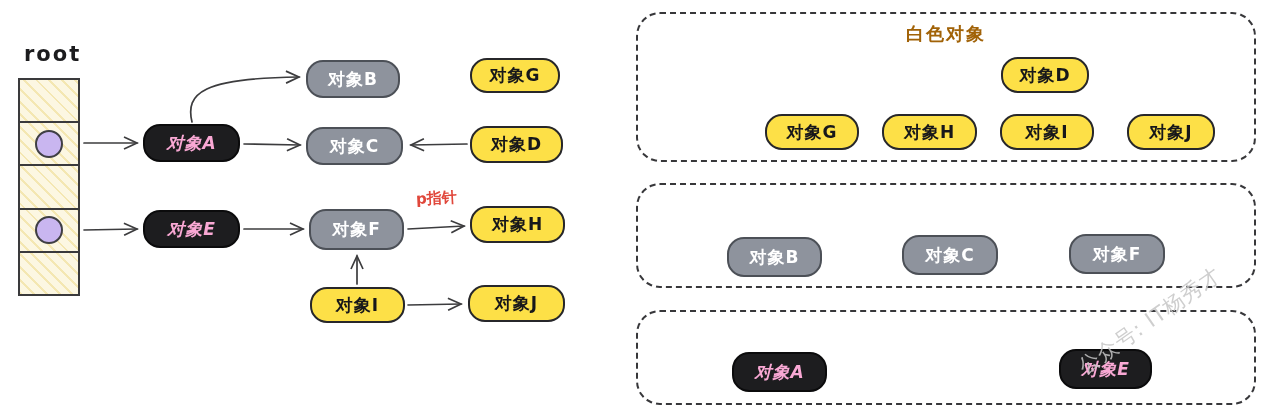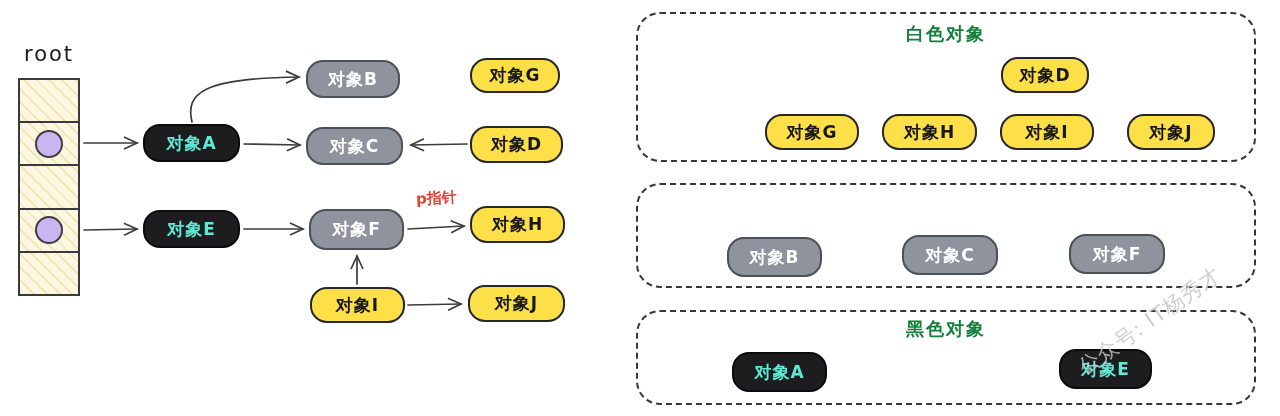--- a/index.html
+++ b/index.html
@@ -3,21 +3,21 @@
 <meta charset="utf-8">
 <style>
   html,body{margin:0;padding:0;}
   body{
     width:1280px;height:416px;position:relative;overflow:hidden;
     background:#ffffff;
     font-family:"DejaVu Sans","Liberation Sans",sans-serif;
   }
   
   .root-label{
-    position:absolute;left:24px;top:42px;font-size:21px;font-weight:400;
+    position:absolute;left:24px;top:42px;font-size:21px;font-weight:700;
     letter-spacing:2px;color:#1c1c1e;
   }
   .root-stack{
     position:absolute;left:18px;top:78px;width:62px;height:218px;
     border:2px solid #3a3a3c;box-sizing:border-box;
     background:
       repeating-linear-gradient(45deg,#f4e7b2 0 2px,#fcf7e2 2px 9px);
   }
   .root-cell{
     position:relative;width:100%;height:43.2px;box-sizing:border-box;
@@ -28,37 +28,37 @@
     position:absolute;left:50%;top:50%;width:28px;height:28px;
     margin:-14px 0 0 -14px;border-radius:50%;
     background:#c9b6f0;border:2px solid #3f3f44;box-sizing:border-box;
   }
   
   .node{
     position:absolute;display:flex;align-items:center;justify-content:center;
     font-size:17px;font-weight:700;border-radius:17px;box-sizing:border-box;
     letter-spacing:1px;white-space:nowrap;
   }
-  .node.black{background:#1d1d1f;color:#5eead4;border:2px solid #0b0b0c;}
+  .node.black{background:#1d1d1f;color:#f9a8d4;border:2px solid #0b0b0c;font-style:italic;}
   .node.gray{background:#8e939d;color:#ffffff;border:2px solid #4c5057;}
   .node.white{background:#fde047;color:#17171a;border:2px solid #27272a;}
   
   .edges{position:absolute;left:0;top:0;width:1280px;height:416px;pointer-events:none;}
   .pointer-label{
     position:absolute;left:416px;top:189px;font-size:15px;font-weight:700;
     color:#e0473b;transform:rotate(-3deg);
   }
   
   .panel{
     position:absolute;left:636px;width:620px;box-sizing:border-box;
     border:2px dashed #37373a;border-radius:24px;
   }
   .panel-title{
     position:absolute;left:0;width:100%;text-align:center;
-    font-size:18px;font-weight:600;color:#15803d;letter-spacing:2px;
+    font-size:18px;font-weight:600;color:#a16207;letter-spacing:2px;
   }
   .watermark{
     position:absolute;left:1062px;top:296px;width:206px;
     transform:rotate(-35deg);transform-origin:center;
     font-size:21px;color:#c6c6c6;letter-spacing:1px;white-space:nowrap;
     opacity:.85;
   }
 </style>
 </head>
 <body>
@@ -121,18 +121,17 @@
   <div class="node white" style="left:489px;top:100px;width:88px;height:36px">对象J</div>
 </div>
 
 <div class="panel" style="top:183px;height:105px">
   <div class="node gray" style="left:89px;top:52px;width:95px;height:40px">对象B</div>
   <div class="node gray" style="left:264px;top:50px;width:96px;height:40px">对象C</div>
   <div class="node gray" style="left:431px;top:49px;width:96px;height:40px">对象F</div>
 </div>
 
 <div class="panel" style="top:310px;height:95px">
-  <div class="panel-title" style="top:5px">黑色对象</div>
   <div class="node black" style="left:94px;top:40px;width:95px;height:40px">对象A</div>
   <div class="node black" style="left:421px;top:37px;width:93px;height:40px">对象E</div>
 </div>
 
 <div class="watermark">公众号: IT杨秀才</div>
 
 </body></html>

